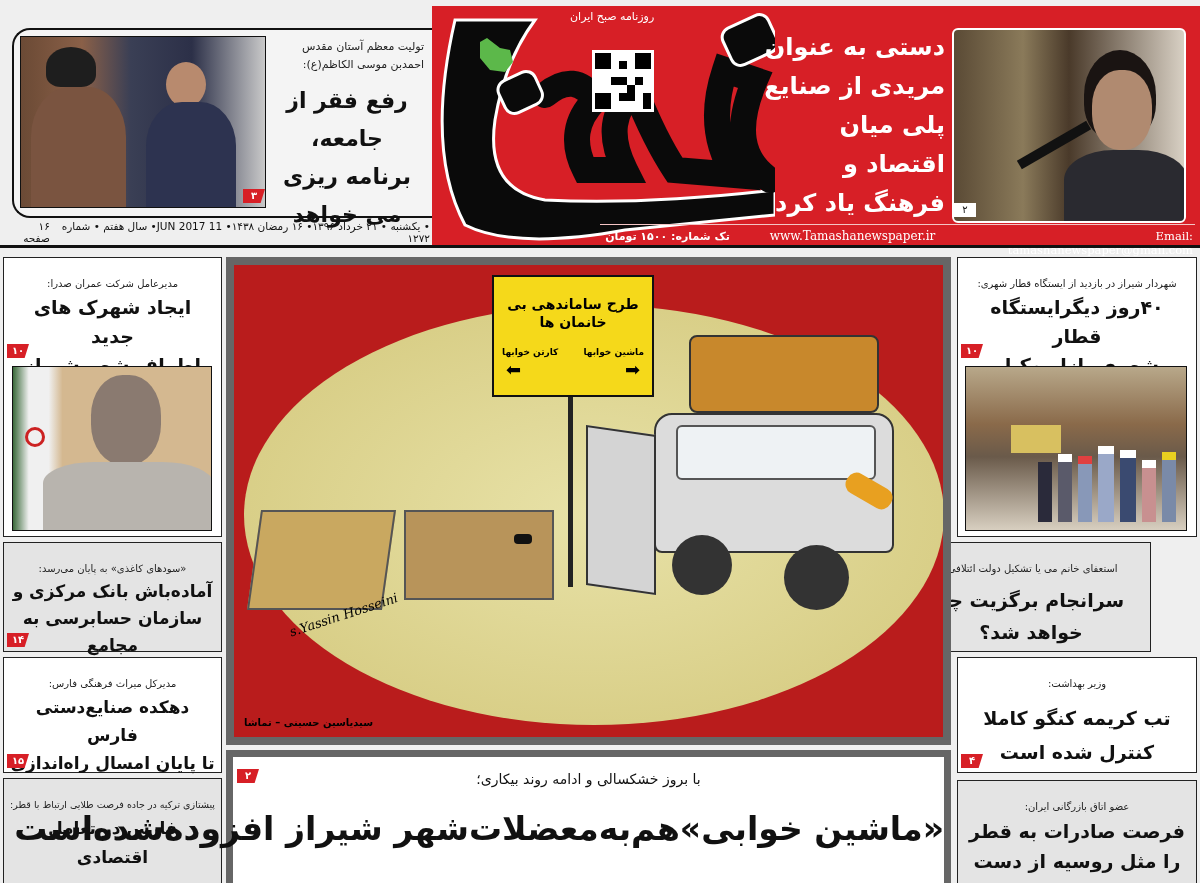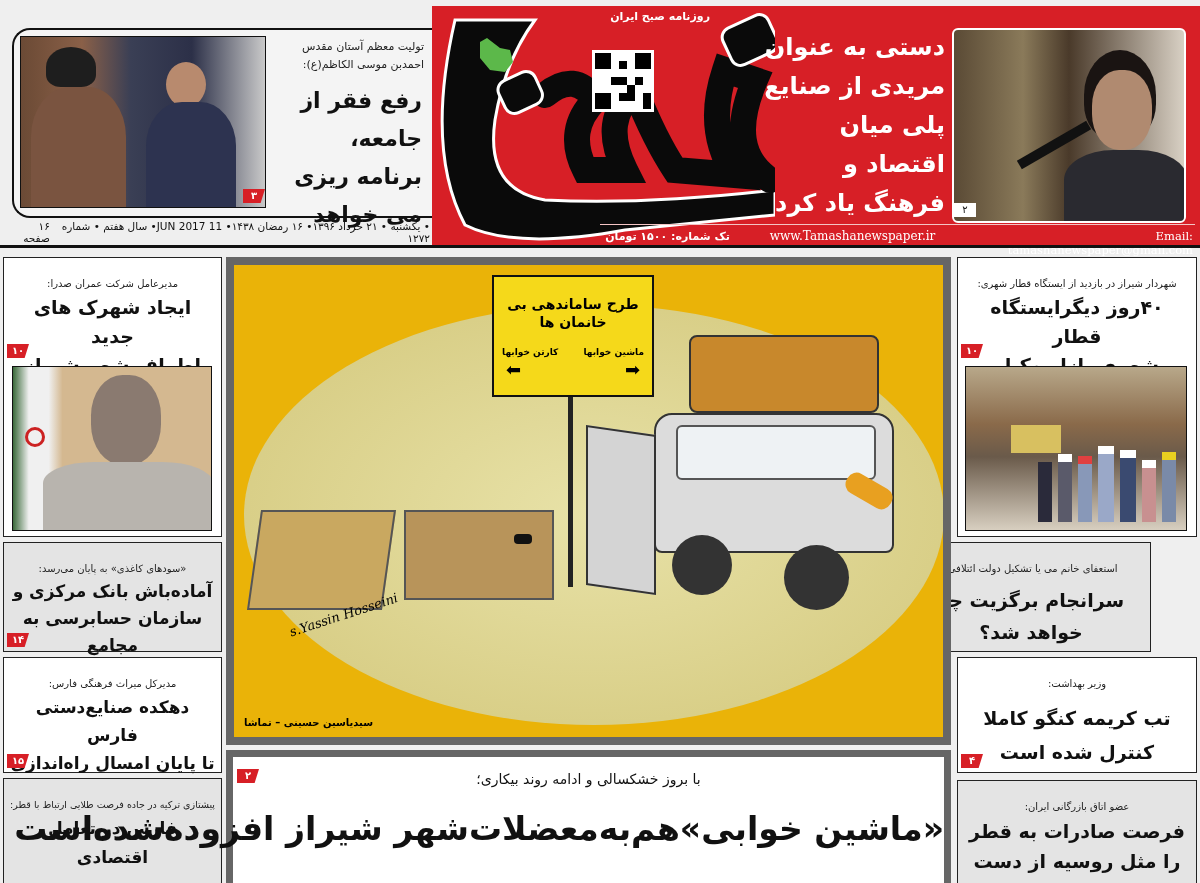--- a/index.html
+++ b/index.html
@@ -15,57 +15,57 @@
 .photo{position:absolute;border:1.5px solid #111;overflow:hidden}
 .badge{position:absolute;background:#d71f26;color:#fff;font-size:10px;font-weight:bold;width:22px;height:14px;text-align:center;line-height:14px;clip-path:polygon(0 0,100% 0,80% 100%,0 100%)}
 .box{position:absolute;border:1.5px solid #222;background:#fff}
 .box.gray{background:#e4e4e4}
 .box .kicker{font-size:10px;color:#222;text-align:center;margin-top:20px}
 .box .head{font-size:19px;font-weight:bold;text-align:center;line-height:29px;color:#111;margin-top:4px;padding:0 6px}
 #logo{left:425px;top:0;width:350px;height:248px}
 .mast-head{color:#fff;font-weight:bold;font-size:24px;line-height:39px;text-align:right}
 #qr{left:592px;top:50px;width:62px;height:62px;background:#fff;padding:3px}
 #cartoon-frame{left:226px;top:257px;width:725px;height:488px;background:#666;padding:8px}
-#cartoon{width:100%;height:100%;background:#eab308;position:relative;overflow:hidden}
+#cartoon{width:100%;height:100%;background:#b91c1c;position:relative;overflow:hidden}
 #bottom-frame{left:226px;top:750px;width:725px;height:133px;background:#666;padding:7px 7px 0 7px}
 #bottom-inner{width:100%;height:100%;background:#fff;position:relative}
 </style>
 </head>
 <body>
 
 <div id="mast-red" class="abs"></div>
 
 <div id="mast-left" class="abs">
   <div class="photo" style="left:6px;top:6px;width:246px;height:172px;background:linear-gradient(90deg,#6b4a35 0%,#8a6048 25%,#3a3f55 45%,#2c3048 70%,#c9c9c9 100%)">
     <div class="abs" style="left:25px;top:10px;width:50px;height:40px;background:#1e1e1e;border-radius:50% 50% 30% 30%"></div>
     <div class="abs" style="left:10px;top:50px;width:95px;height:125px;background:#7a5440;border-radius:40% 40% 0 0"></div>
     <div class="abs" style="left:145px;top:25px;width:40px;height:45px;background:#b88a6e;border-radius:50%"></div>
     <div class="abs" style="left:125px;top:65px;width:90px;height:110px;background:#2d3350;border-radius:40% 40% 0 0"></div>
     <div class="badge" style="right:0;bottom:4px">۳</div>
   </div>
   <div class="abs sub-text" style="right:8px;top:8px;width:150px">
     <div>تولیت معظم آستان مقدس</div>
     <div>احمدبن موسی الکاظم(ع):</div>
   </div>
-  <div class="abs headline" style="right:10px;top:52px;width:150px;font-size:22px;line-height:38px;text-align:right">
+  <div class="abs headline" style="right:10px;top:52px;width:150px;font-size:22px;line-height:38px;text-align:center">
     <div>رفع فقر از جامعه،</div>
     <div>برنامه ریزی</div>
     <div>می خواهد</div>
   </div>
 </div>
 
 <svg id="logo" class="abs" viewBox="0 0 350 248">
   <path d="M30 20 Q0 150 40 225 Q90 250 200 230 L350 215 L350 190 Q220 205 120 200 Q60 190 70 120 Q80 60 110 20 Z" fill="#0a0a0a" stroke="#fff" stroke-width="3"></path>
   <path d="M120 95 Q150 70 170 100 Q140 130 160 170 L200 170 Q175 120 210 90 Q230 140 250 170 L310 175 Q280 130 300 70 L330 80 Q300 150 345 180" fill="none" stroke="#0a0a0a" stroke-width="26" stroke-linecap="round"></path>
   <rect x="300" y="20" width="50" height="40" rx="10" transform="rotate(-25 325 40)" fill="#0a0a0a" stroke="#fff" stroke-width="3"></rect>
   <rect x="75" y="75" width="40" height="35" rx="10" transform="rotate(-25 95 92)" fill="#0a0a0a" stroke="#fff" stroke-width="3"></rect>
   <path d="M55 42 L62 38 L75 48 L85 50 L88 62 L80 72 L65 70 L55 58 Z" fill="#5cb84a"></path>
 </svg>
 
-<div class="abs" style="left:570px;top:10px;width:140px;text-align:right;font-size:11px;color:#fff;font-weight:bold">روزنامه صبح ایران</div>
+<div class="abs" style="left:570px;top:10px;width:140px;text-align:left;font-size:11px;color:#fff;font-weight:normal">روزنامه صبح ایران</div>
 
 <div id="qr" class="abs">
   <svg width="56" height="56" viewBox="0 0 7 7">
     <rect x="0" y="0" width="2" height="2" fill="#000"></rect>
       <rect x="5" y="0" width="2" height="2" fill="#000"></rect>
       <rect x="0" y="5" width="2" height="2" fill="#000"></rect>
     <rect x="3" y="1" width="1" height="1" fill="#000"></rect>
       <rect x="2" y="3" width="2" height="1" fill="#000"></rect>
       <rect x="4" y="4" width="1" height="2" fill="#000"></rect>
       <rect x="5" y="3" width="1" height="1" fill="#000"></rect>

